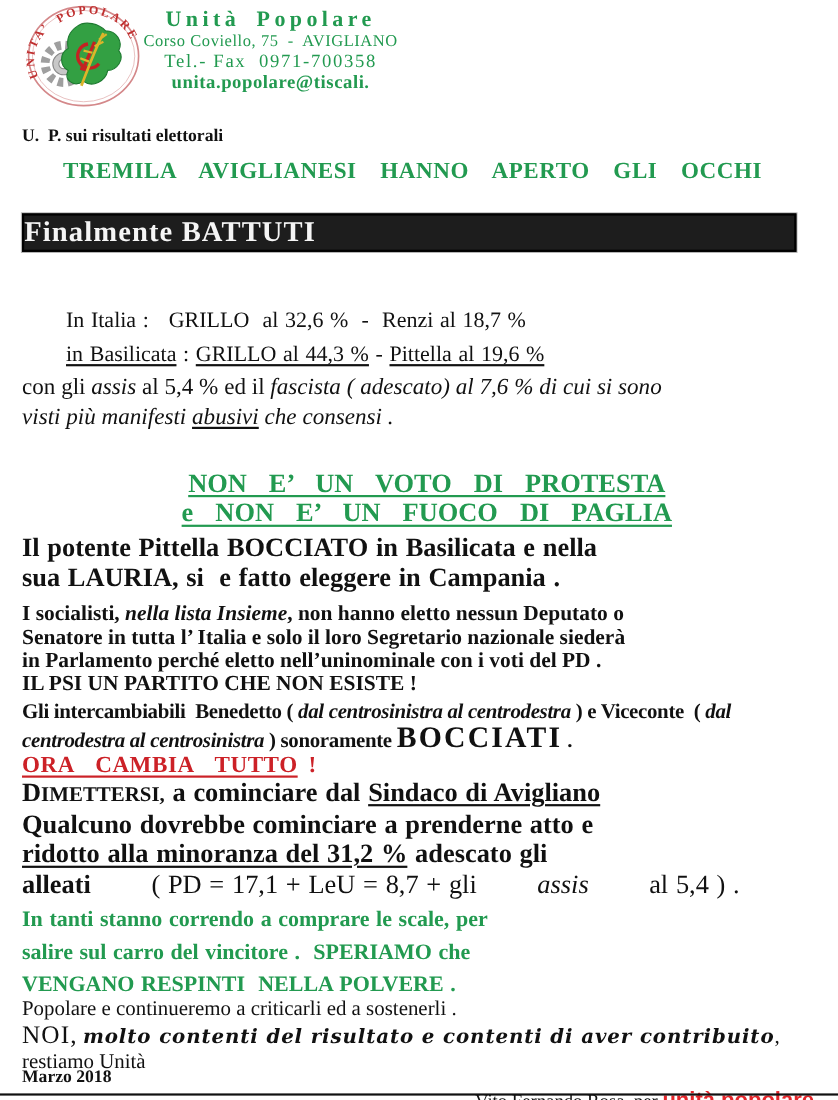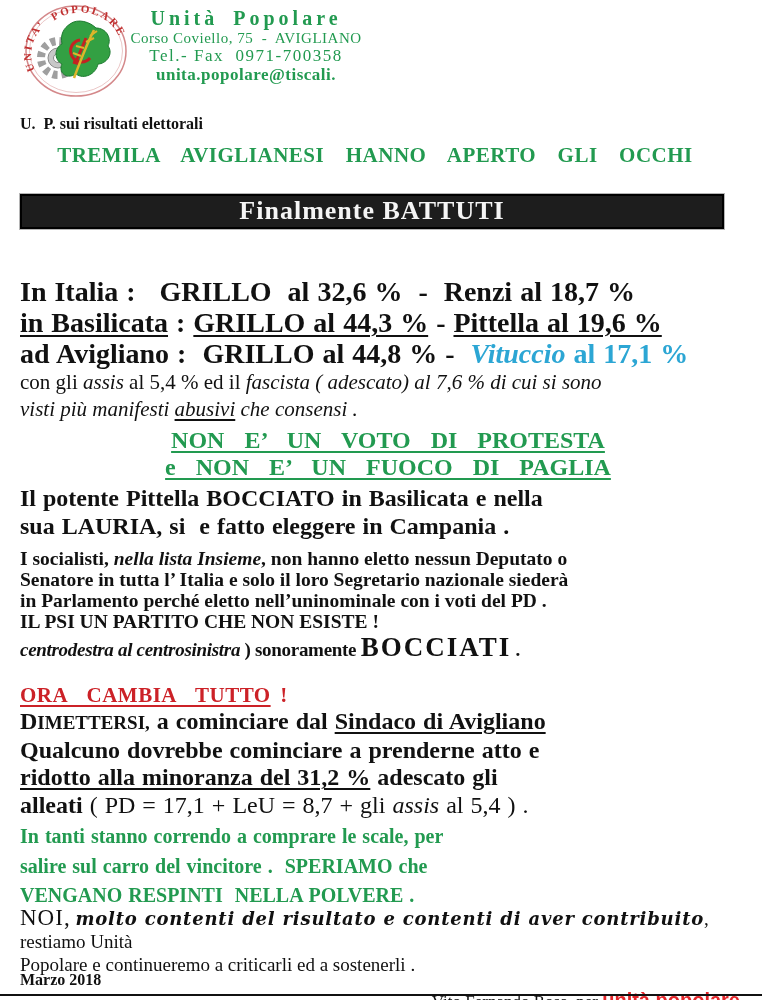--- a/index.html
+++ b/index.html
@@ -14,26 +14,26 @@
   #org-name{font-size:20px;font-weight:bold;letter-spacing:4px;word-spacing:6px;line-height:23px;}
   #org-address{font-size:15px;letter-spacing:.5px;line-height:16px;}
   #org-phone{font-size:17px;letter-spacing:1.5px;line-height:19px;}
   #org-email{font-size:17px;font-weight:bold;letter-spacing:.5px;line-height:19px;}
 
   #intro{left:20px;top:115px;font-size:16px;font-weight:bold;}
   #headline{left:20px;top:143px;width:710px;text-align:center;color:var(--green,#229a50);
             font-size:21px;font-weight:bold;word-spacing:5px;letter-spacing:.5px;}
 
   #banner{left:20px;top:194px;width:700px;background:var(--banner_bg,#1d1d1d);
-          border:2px solid #000;box-shadow:0 0 0 1px #b5b5b5;text-align:center;
+          border:2px solid #000;box-shadow:0 0 0 1px #b5b5b5;
           color:var(--banner_text,#f5f5f5);font-weight:bold;font-size:26px;line-height:26px;
           padding:2px 0 3px 0;letter-spacing:1px;}
 
   #results{left:20px;top:276px;width:728px;}
-  #results .big{font-size:28px;font-weight:bold;line-height:31px;word-spacing:1px;}
+  #results .big{font-size:20px;font-weight:normal;line-height:31px;word-spacing:1px;margin-left:40px;}
   #results .small{font-size:21px;line-height:27px;}
 
   #protest{left:32px;top:427px;width:712px;text-align:center;color:var(--green,#229a50);
            font-size:24px;font-weight:bold;line-height:27px;word-spacing:4px;}
 
   #pittella{left:20px;top:485px;width:728px;font-size:24px;font-weight:bold;line-height:27.5px;word-spacing:1px;}
 
   #socialisti{left:20px;top:548px;width:728px;font-size:19.5px;font-weight:bold;line-height:21px;}
 
   #intercambiabili{left:20px;top:636px;width:728px;font-size:19px;font-weight:bold;line-height:23px;letter-spacing:-.3px;}
@@ -50,21 +50,21 @@
   #footer-date{left:20px;top:971px;font-size:16px;font-weight:bold;}
   #footer-credit{right:22px;top:969px;font-size:17px;}
   #footer-credit .org{font-family:"Liberation Sans","DejaVu Sans",sans-serif;
                       font-weight:bold;font-size:20px;color:var(--red2,#e4262b);}
   #bottom-rule{left:0;top:994px;width:762px;height:2px;background:#111;}
 
   
   .r-i{font-style:italic;}
   .r-u{text-decoration:underline;text-decoration-thickness:2px;text-underline-offset:3px;}
   .r-cyan{color:var(--cyan,#2ca6d4);}
-  .r-n{font-weight:normal;}
+  .r-n{font-weight:normal;padding-left:48px;}
   .r-big{font-size:27px;letter-spacing:2px;}
   .r-sc{display:inline-block;font-size:19px;}
   .r-sc::first-letter{font-size:24px;}
   .r-caps{font-size:23px;letter-spacing:1px;}
   .r-script{font-family:"DejaVu Serif",serif;font-style:italic;font-weight:bold;
             font-size:18px;letter-spacing:.8px;}
 </style>
 </head>
 <body>
 
@@ -106,21 +106,20 @@
 
   <div class="abs line" id="headline">TREMILA  AVIGLIANESI  HANNO  APERTO  GLI  OCCHI</div>
 
   <div class="abs" id="banner">
     <div class="line">Finalmente BATTUTI</div>
   </div>
 
   <div class="abs" id="results">
     <div class="line big"><span>In Italia :   GRILLO  al 32,6 %  -  Renzi al 18,7 %</span></div>
     <div class="line big"><span class="r-u">in Basilicata</span><span> : </span><span class="r-u">GRILLO al 44,3 %</span><span> - </span><span class="r-u">Pittella al 19,6 %</span></div>
-    <div class="line big"><span>ad Avigliano :  GRILLO al 44,8 % -  </span><span class="r-i r-cyan">Vituccio</span><span class="r-cyan"> al 17,1 %</span></div>
     <div class="line small"><span>con gli </span><span class="r-i">assis</span><span> al 5,4 % ed il </span><span class="r-i">fascista ( adescato) al 7,6 % di cui si sono</span></div>
     <div class="line small"><span class="r-i">visti più manifesti </span><span class="r-i r-u">abusivi</span><span class="r-i"> che consensi .</span></div>
   </div>
 
   <div class="abs" id="protest">
     <div class="line"><span class="r-u">NON  E’  UN  VOTO  DI  PROTESTA</span></div>
     <div class="line"><span class="r-u">e  NON  E’  UN  FUOCO  DI  PAGLIA</span></div>
   </div>
 
   <div class="abs" id="pittella">
@@ -129,41 +128,42 @@
   </div>
 
   <div class="abs" id="socialisti">
     <div class="line"><span>I socialisti, </span><span class="r-i">nella lista Insieme</span><span>, non hanno eletto nessun Deputato o</span></div>
     <div class="line"><span>Senatore in tutta l’ Italia e solo il loro Segretario nazionale siederà</span></div>
     <div class="line"><span>in Parlamento perché eletto nell’uninominale con i voti del PD .</span></div>
     <div class="line"><span>IL PSI UN PARTITO CHE NON ESISTE !</span></div>
   </div>
 
   <div class="abs" id="intercambiabili">
+    <div class="line"><span>Gli intercambiabili  Benedetto ( </span><span class="r-i">dal centrosinistra al centrodestra</span><span> ) e Viceconte  ( </span><span class="r-i">dal</span></div>
     <div class="line"><span class="r-i">centrodestra al centrosinistra</span><span> ) sonoramente </span><span class="r-big">BOCCIATI</span><span> .</span></div>
   </div>
 
   <div class="abs line" id="ora"><span class="r-u">ORA  CAMBIA  TUTTO</span><span> !</span></div>
 
   <div class="abs" id="qualcuno">
     <div class="line"><span class="r-sc">DIMETTERSI,</span><span> a cominciare dal </span><span class="r-u">Sindaco di Avigliano</span></div>
     <div class="line"><span>Qualcuno dovrebbe cominciare a prenderne atto e</span></div>
     <div class="line"><span class="r-u">ridotto alla minoranza del 31,2 %</span><span> adescato gli</span></div>
     <div class="line"><span>alleati</span><span class="r-n"> ( PD = 17,1 + LeU = 8,7 + gli </span><span class="r-n r-i">assis</span><span class="r-n"> al 5,4 ) .</span></div>
   </div>
 
   <div class="abs" id="intanti">
     <div class="line"><span>In tanti stanno correndo a comprare le scale, per</span></div>
     <div class="line"><span>salire sul carro del vincitore .  SPERIAMO che</span></div>
     <div class="line"><span>VENGANO RESPINTI  NELLA POLVERE .</span></div>
   </div>
 
   <div class="abs" id="noi">
+    <div class="line"><span>Popolare e continueremo a criticarli ed a sostenerli .</span></div>
     <div class="line"><span class="r-caps">NOI,</span><span> </span><span class="r-script">molto contenti del risultato e contenti di aver contribuito</span><span>, restiamo Unità</span></div>
-    <div class="line"><span>Popolare e continueremo a criticarli ed a sostenerli .</span></div>
   </div>
 
   <div class="abs line" id="footer-date">Marzo 2018</div>
 
   <div class="abs line" id="footer-credit">
     <span>Vito Fernando Rosa  per </span><span class="org">unità popolare</span>
   </div>
 
   <div class="abs" id="bottom-rule"></div>
 

